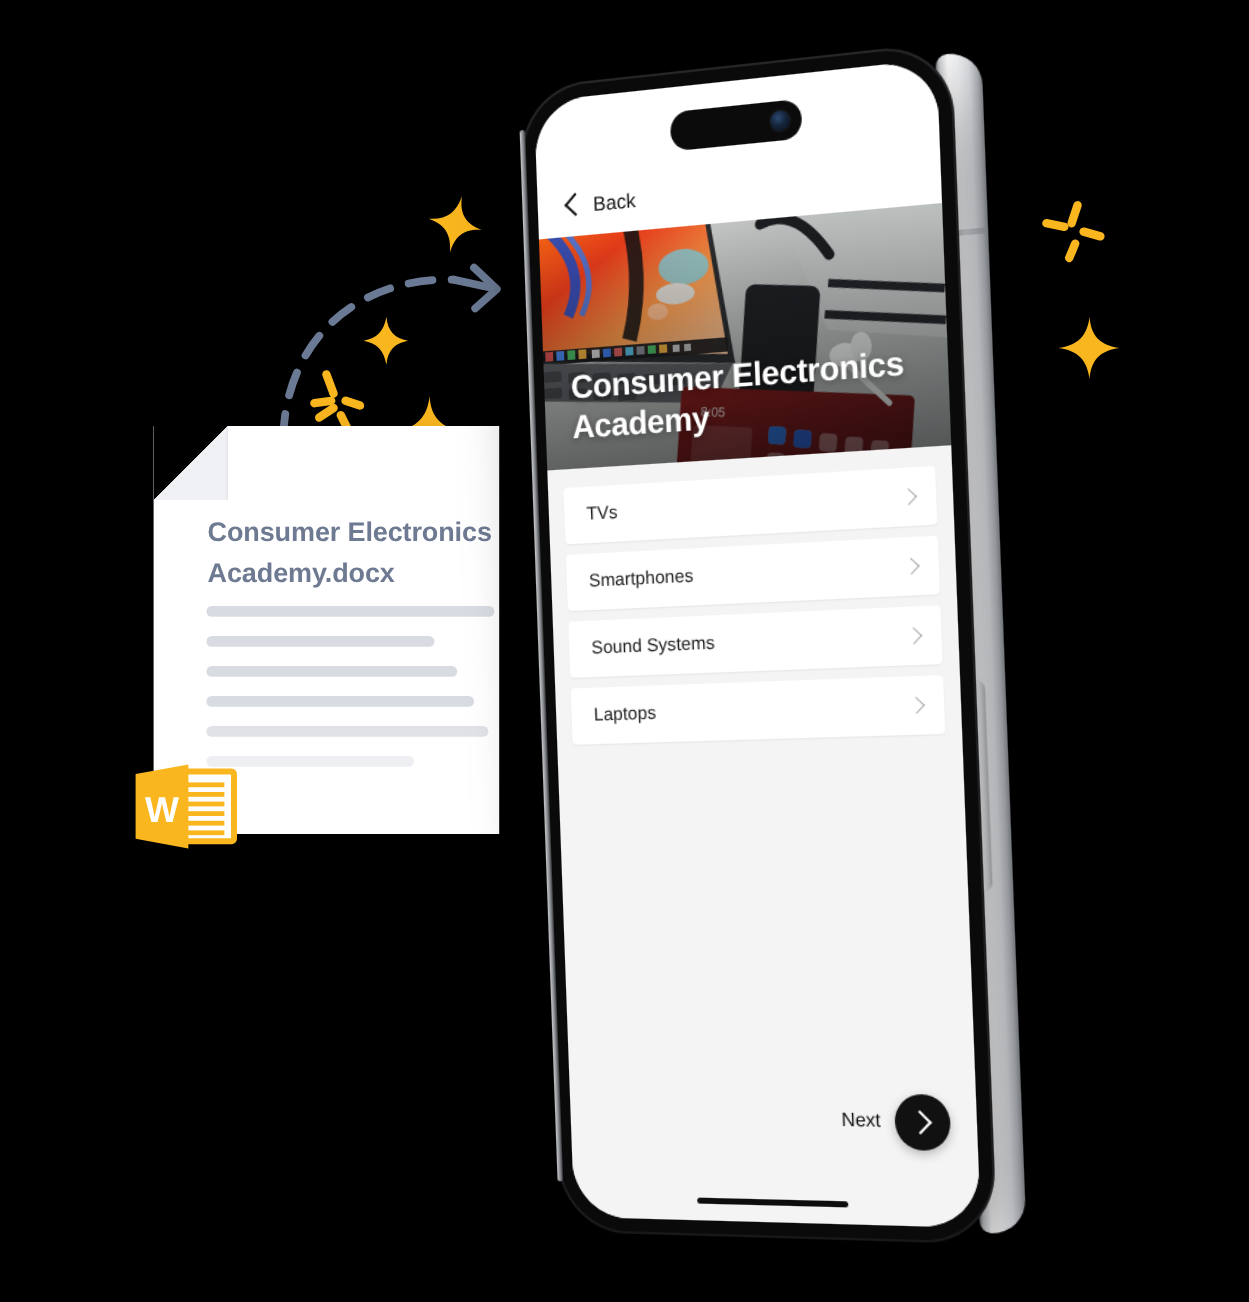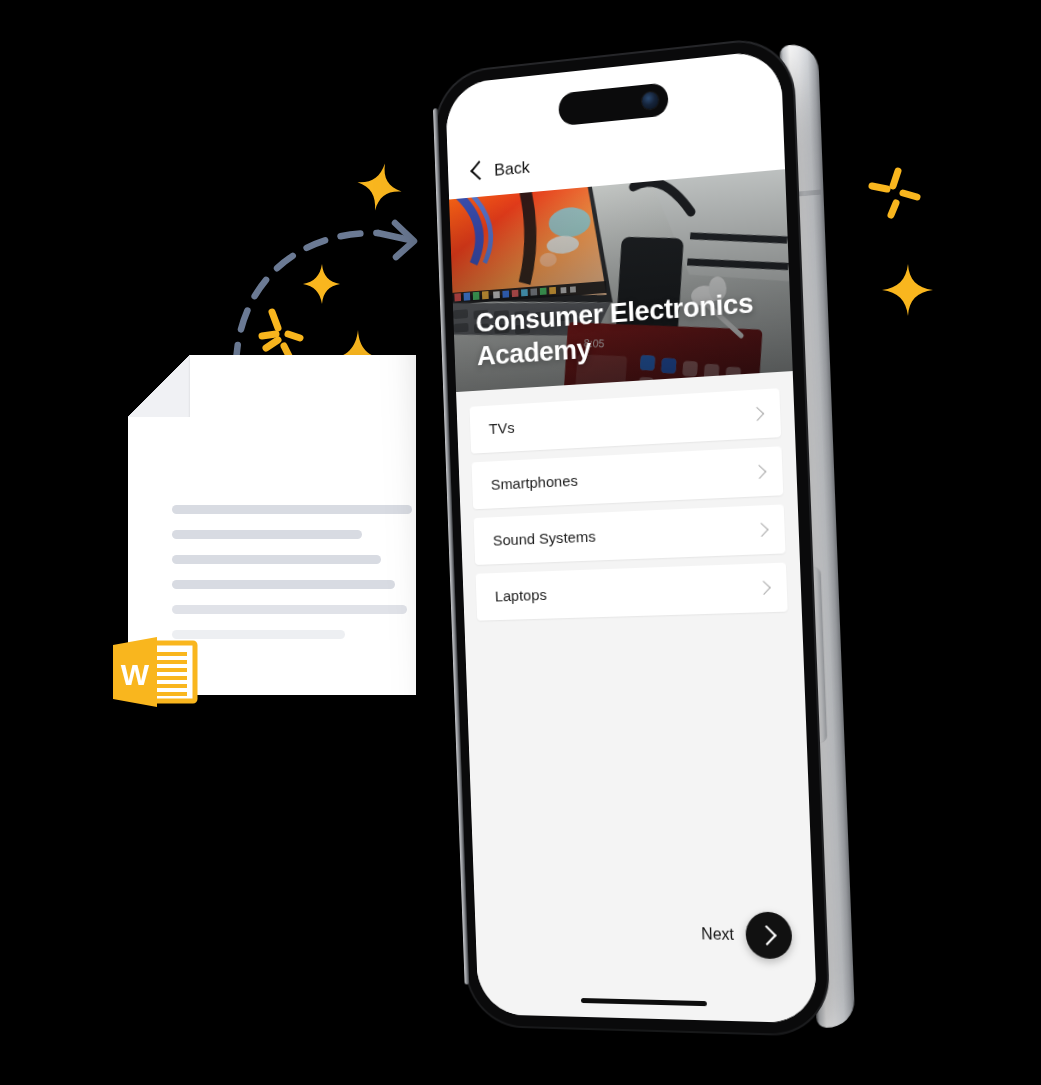--- a/index.html
+++ b/index.html
@@ -191,20 +191,21 @@
       <line x1="896" y1="203" x2="891" y2="215"></line>
     </g>
   </svg>
 
   <div class="doc-wrap">
     <div class="doc-card"></div>
     <div class="doc-fold-cut"></div>
     <div class="doc-fold"></div>
     <div class="doc-fold-edge"></div>
 
+    <div class="doc-title">Consumer Electronics Academy.docx</div>
 
     <div class="doc-lines">
       <div class="doc-line" style="width:100%;"></div>
       <div class="doc-line" style="width:79%;"></div>
       <div class="doc-line" style="width:87%;"></div>
       <div class="doc-line" style="width:93%;"></div>
       <div class="doc-line" style="width:98%;opacity:.8;"></div>
       <div class="doc-line" style="width:72%;opacity:.45;"></div>
     </div>
 

